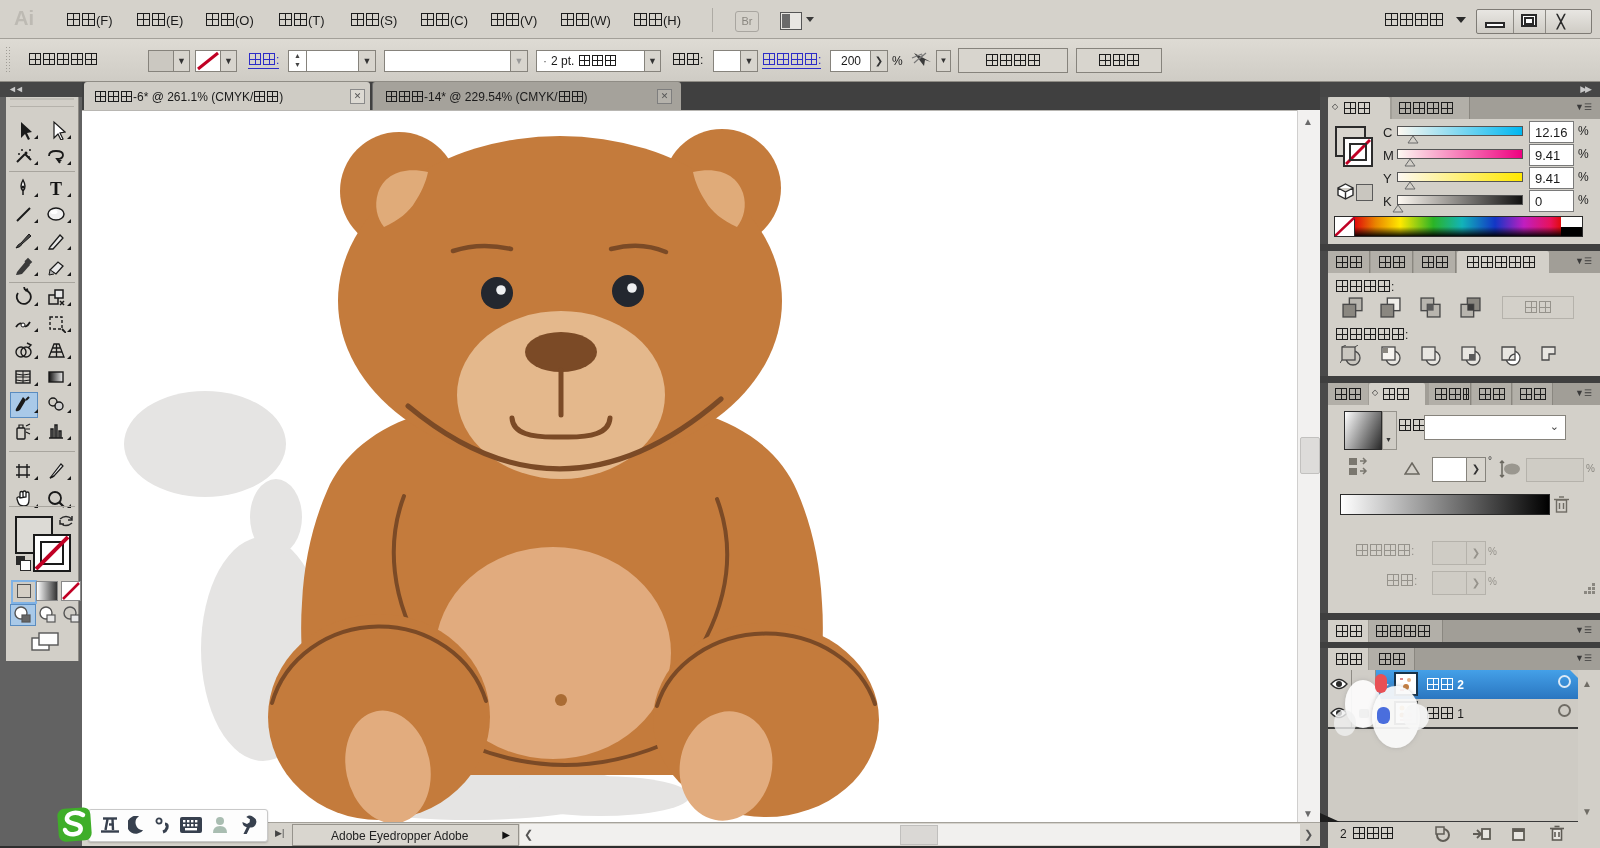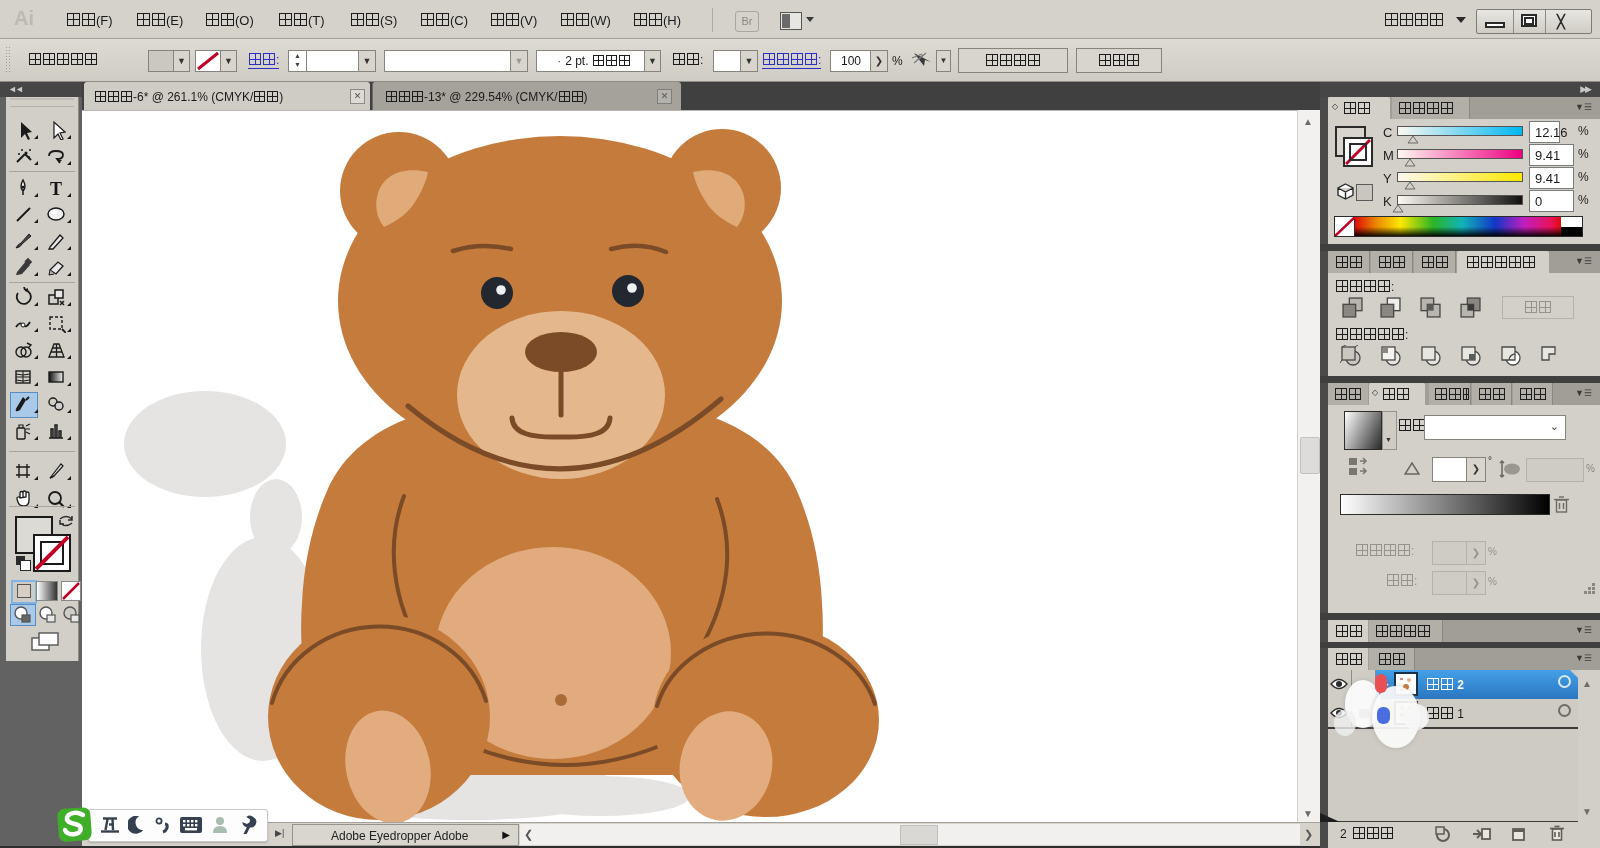--- a/index.html
+++ b/index.html
@@ -64,27 +64,27 @@
       </div>
   <div class="vbtn" style="left:220px;top:11px;width:15px;height:20px;font-size:9px;line-height:20px;">▼</div>
   <span class="ab" id="miaob" style="left:248px;top:14px;border-bottom:1px solid #2d2dc8;padding-bottom:1px;"><i class="c bl"></i><i class="c bl"></i><span style="color:#2d2dc8;">:</span></span>
   <div class="box" style="left:288px;top:11px;width:17px;height:20px;">
         <div style="font-size:7px;color:#444;text-align:center;line-height:9px;">▲<br>▼</div>
       </div>
   <div class="box" style="left:306px;top:11px;width:52px;height:20px;"></div>
   <div class="vbtn" style="left:358px;top:11px;width:16px;height:20px;font-size:9px;line-height:20px;">▼</div>
   <div class="box" style="left:384px;top:11px;width:126px;height:20px;"></div>
   <div class="vbtn" style="left:510px;top:11px;width:16px;height:20px;font-size:9px;line-height:20px;color:#999;">▼</div>
-  <div class="box" style="left:536px;top:11px;width:108px;height:20px;font-size:12px;text-align:center;"><span style="margin-left:6px;line-height:20px;color:#555;">·</span><span style="margin-left:4px;line-height:20px;">2 pt. </span><i class="c s11"></i><i class="c s11"></i><i class="c s11"></i></div>
+  <div class="box" style="left:536px;top:11px;width:108px;height:20px;font-size:12px;"><span style="margin-left:6px;line-height:20px;color:#555;">·</span><span style="margin-left:4px;line-height:20px;">2 pt. </span><i class="c s11"></i><i class="c s11"></i><i class="c s11"></i></div>
   <div class="vbtn" style="left:644px;top:11px;width:15px;height:20px;font-size:9px;line-height:20px;">▼</div>
   <span class="ab" id="yangs" style="left:672px;top:14px;"><i class="c "></i><i class="c "></i>:</span>
   <div class="box" style="left:713px;top:11px;width:26px;height:20px;"></div>
   <div class="vbtn" style="left:740px;top:11px;width:16px;height:20px;font-size:9px;line-height:20px;">▼</div>
   <span class="ab" id="btmd" style="left:762px;top:14px;border-bottom:1px solid #2d2dc8;padding-bottom:1px;"><i class="c bl"></i><i class="c bl"></i><i class="c bl"></i><i class="c bl"></i><span style="color:#2d2dc8;">:</span></span>
-  <div class="box" style="left:830px;top:11px;width:40px;height:20px;text-align:center;line-height:20px;font-size:12px;">100</div>
+  <div class="box" style="left:830px;top:11px;width:40px;height:20px;text-align:center;line-height:20px;font-size:12px;">200</div>
   <div class="vbtn" style="left:870px;top:11px;width:16px;height:20px;font-size:10px;line-height:19px;">❯</div>
   <span class="ab" style="left:892px;top:15px;font-size:12px;">%</span>
   <svg class="ab" style="left:910px;top:11px;" width="26" height="22" viewBox="0 0 26 22">
         <path d="M4 3 L14 16 L15 10 L21 12 Z" fill="#3a3a3a"></path>
         <g stroke="#777" stroke-width="1.2">
           <line x1="2" y1="8" x2="12" y2="4"></line>
           <line x1="4" y1="13" x2="13" y2="5"></line>
           <line x1="16" y1="3" x2="9" y2="9"></line>
         </g>
       </svg>
@@ -94,21 +94,21 @@
 </div>
 
 <div class="ab" style="left:0;top:82px;width:1600px;height:28px;background:#404040;">
   <div class="ab" style="left:84px;top:0;width:286px;height:28px;background:#cfccc5;border-radius:3px 3px 0 0;">
     <span style="position:absolute;left:10px;top:8px;white-space:nowrap;">
     <i class="c s11"></i><i class="c s11"></i><i class="c s11"></i><span style="font-size:12px;">-6* @ 261.1% (CMYK/</span><i class="c s11"></i><i class="c s11"></i><span style="font-size:12px;">)</span></span>
     <span style="position:absolute;left:266px;top:7px;width:13px;height:13px;border:1px solid #8a8a8a;background:#dddad3;color:#555;font-size:9px;line-height:13px;text-align:center;">✕</span>
   </div>
   <div class="ab" style="left:372px;top:0;width:308px;height:28px;background:#a5a29b;border-radius:3px 3px 0 0;border-left:1px solid #6b6b6b;">
     <span style="position:absolute;left:12px;top:8px;white-space:nowrap;">
-    <i class="c s11"></i><i class="c s11"></i><i class="c s11"></i><span style="font-size:12px;">-13* @ 229.54% (CMYK/</span><i class="c s11"></i><i class="c s11"></i><span style="font-size:12px;">)</span></span>
+    <i class="c s11"></i><i class="c s11"></i><i class="c s11"></i><span style="font-size:12px;">-14* @ 229.54% (CMYK/</span><i class="c s11"></i><i class="c s11"></i><span style="font-size:12px;">)</span></span>
     <span style="position:absolute;left:284px;top:7px;width:13px;height:13px;border:1px solid #7e7e7e;background:#b5b2ab;color:#555;font-size:9px;line-height:13px;text-align:center;">✕</span>
   </div>
 </div>
 
 <div class="ab" style="left:0;top:82px;width:82px;height:766px;background:#626262;">
   <div class="ab" style="left:0;top:0;width:82px;height:15px;background:#464646;color:#c8c8c8;font-size:9px;">
         <span style="position:absolute;left:8px;top:2px;letter-spacing:-2px;">◄◄</span>
       </div>
   <div class="ab" style="left:6px;top:15px;width:73px;height:564px;background:#d2cfc8;border-right:1px solid #8e8b85;box-sizing:border-box;">
     <div style="height:6px;margin:1px 4px;border-top:2px solid #c0bdb6;border-bottom:1px solid #b5b2ab;"></div>
@@ -453,21 +453,21 @@
     <svg class="ab" style="left:9px;top:86px;" width="17" height="17" viewBox="0 0 17 17">
           <path d="M8.5 1 L16 5 L16 12 L8.5 16 L1 12 L1 5 Z M1 5 L8.5 9 L16 5 M8.5 9 L8.5 16" fill="#fff" stroke="#2b2b2b" stroke-width="1.4"></path>
         </svg>
     <div class="ab" style="left:28px;top:87px;width:15px;height:15px;background:#c9c6bf;border:1px solid #5a5a5a;"></div>
     <div id="cmyk">
           <span class="ab" style="left:55px;top:28px;font-size:13px;color:#222;">C</span>
           <div class="ab" style="left:69px;top:29px;width:126px;height:10px;border:1px solid #555;background:linear-gradient(to right,#fdf8f1,#00b7f1);box-sizing:border-box;"></div>
           <svg class="ab" style="left:79px;top:39px;" width="12" height="8">
             <path d="M6 0 L11 7 L1 7 Z" fill="#d3d0c9" stroke="#6a6a6a" stroke-width="1"></path>
           </svg>
-          <div class="ab" style="left:201px;top:24px;width:31px;height:22px;background:#fff;border:1px solid #7a7a7a;box-sizing:border-box;font-size:13px;">
+          <div class="ab" style="left:201px;top:24px;width:45px;height:22px;background:#fff;border:1px solid #7a7a7a;box-sizing:border-box;font-size:13px;">
             <span style="position:absolute;left:5px;top:3px;">12.16</span>
           </div>
           <span class="ab" style="left:250px;top:27px;font-size:12px;color:#222;">%</span>
           <span class="ab" style="left:55px;top:51px;font-size:13px;color:#222;">M</span>
           <div class="ab" style="left:69px;top:52px;width:126px;height:10px;border:1px solid #555;background:linear-gradient(to right,#fdf8f1,#ef0080);box-sizing:border-box;"></div>
           <svg class="ab" style="left:76px;top:62px;" width="12" height="8">
             <path d="M6 0 L11 7 L1 7 Z" fill="#d3d0c9" stroke="#6a6a6a" stroke-width="1"></path>
           </svg>
           <div class="ab" style="left:201px;top:47px;width:45px;height:22px;background:#fff;border:1px solid #7a7a7a;box-sizing:border-box;font-size:13px;">
             <span style="position:absolute;left:5px;top:3px;">9.41</span>

